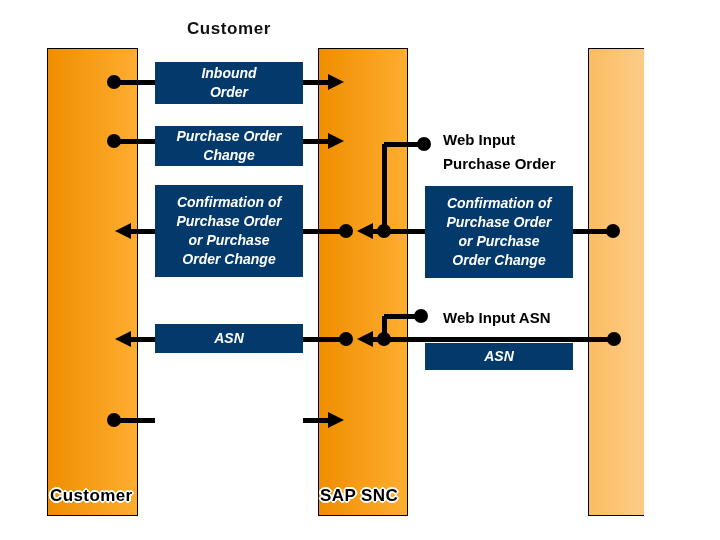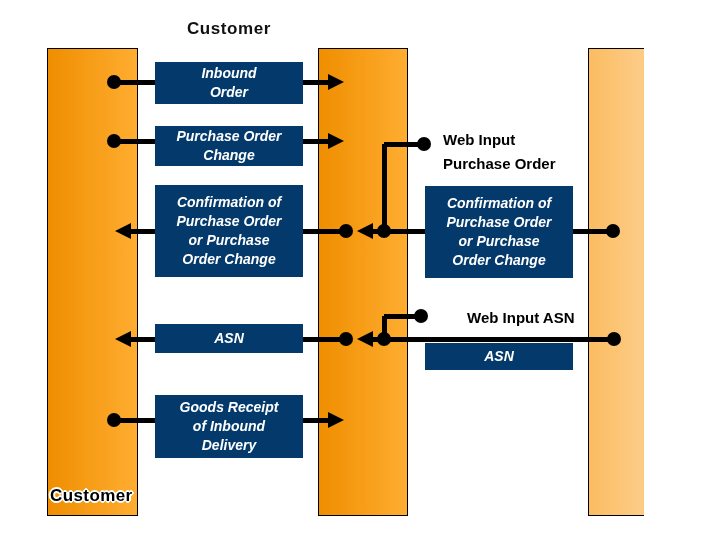--- a/index.html
+++ b/index.html
@@ -58,43 +58,41 @@
 
 <div id="diagram">
 
   <div class="heading" style="left:155px;top:19px;width:148px;">Customer</div>
 
   <div class="bar" style="left:47px;width:89px;"></div>
   <div class="bar" style="left:318px;width:88px;"></div>
   <div class="bar light" style="left:588px;width:90px;"></div>
 
   <div class="bar-label" style="left:50px;top:486px;">Customer</div>
+  <div class="bar-label" style="left:320px;top:486px;">SAP SNC</div>
 
   <div class="msg-box" style="left:155px;top:62px;width:148px;height:42px;">Inbound
 Order</div>
   <div class="msg-box" style="left:155px;top:126px;width:148px;height:40px;">Purchase Order
 Change</div>
   <div class="msg-box" style="left:155px;top:185px;width:148px;height:92px;">Confirmation of
 Purchase Order
 or Purchase
 Order Change</div>
   <div class="msg-box" style="left:155px;top:324px;width:148px;height:29px;">ASN</div>
-  <div class="msg-box" style="left:155px;top:395px;width:148px;height:63px;">Goods Receipt
-of Inbound
-Delivery</div>
 
   <div class="msg-box" style="left:425px;top:186px;width:148px;height:92px;">Confirmation of
 Purchase Order
 or Purchase
 Order Change</div>
   <div class="msg-box" style="left:425px;top:343px;width:148px;height:27px;">ASN</div>
 
   <div class="web-label" style="left:443px;top:128px;">Web Input
 Purchase Order</div>
-  <div class="web-label" style="left:467px;top:306px;">Web Input ASN</div>
+  <div class="web-label" style="left:443px;top:306px;">Web Input ASN</div>
 
   <div class="dot" style="left:107px;top:75px;"></div>
   <div class="line" style="left:114px;top:80px;width:41px;"></div>
   <div class="line" style="left:303px;top:80px;width:26px;"></div>
   <div class="arrow-r" style="left:328px;top:74px;"></div>
 
   <div class="dot" style="left:107px;top:134px;"></div>
   <div class="line" style="left:114px;top:139px;width:41px;"></div>
   <div class="line" style="left:303px;top:139px;width:26px;"></div>
   <div class="arrow-r" style="left:328px;top:133px;"></div>

